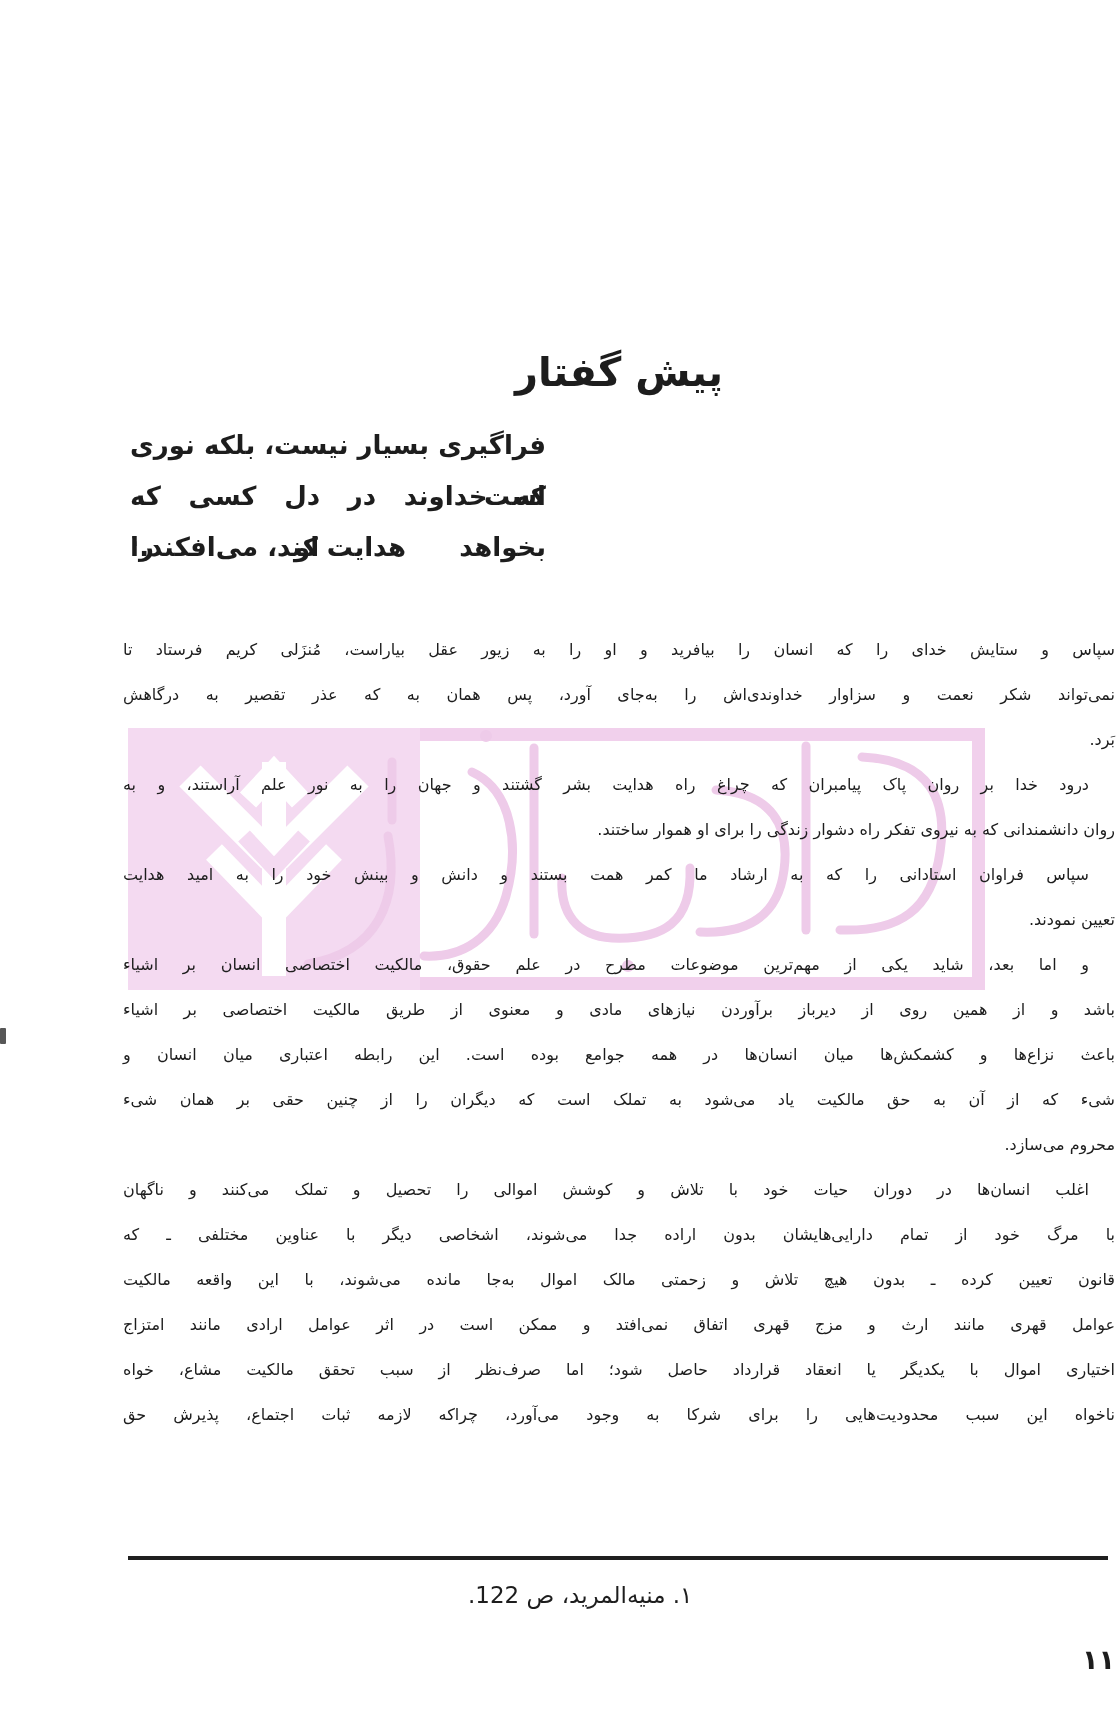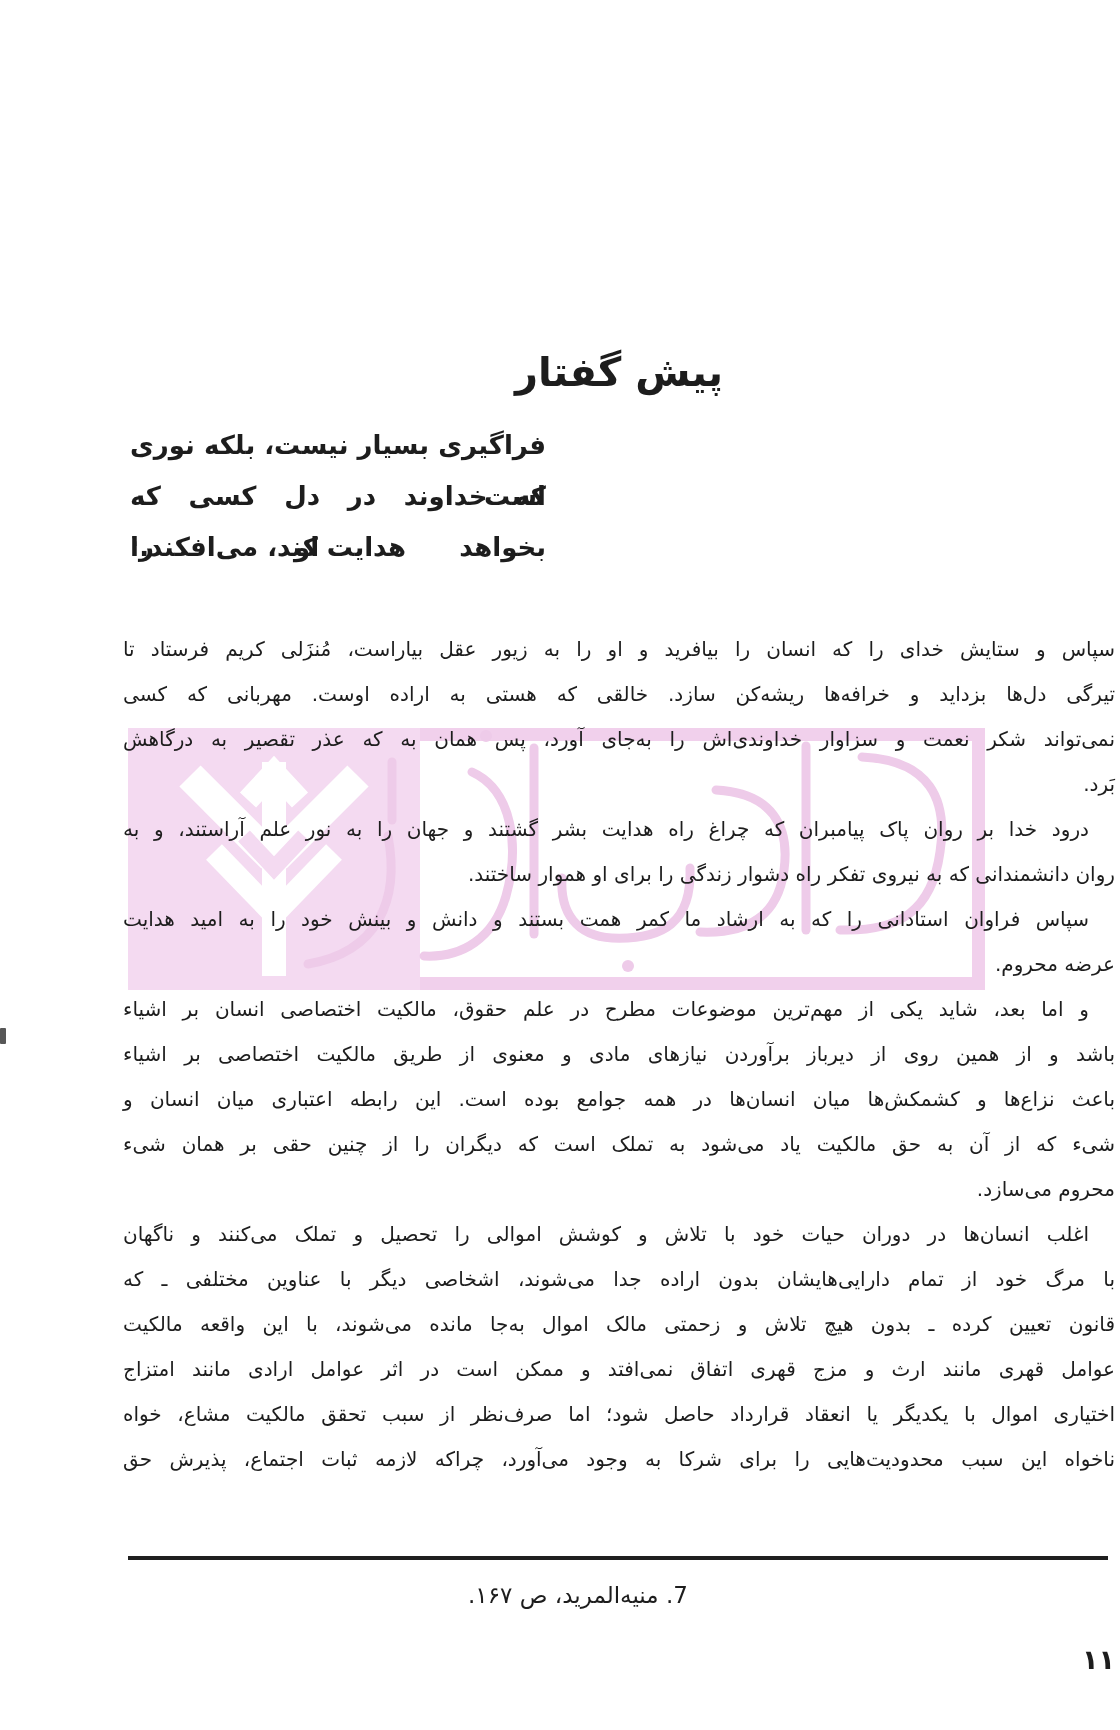--- a/index.html
+++ b/index.html
@@ -21,21 +21,21 @@
   .quote-block{
     position:absolute;left:130px;top:420px;width:416px;
     direction:rtl;font-weight:bold;font-size:26px;
   }
   .qline{height:51px;line-height:51px;text-align:justify;text-align-last:justify;white-space:nowrap;text-align:justify;}
   .qline.qjust{white-space:normal;text-align:justify;text-align-last:justify;}
   .qline.qlast{white-space:normal;text-align:right;text-align-last:left;}
   .qline sup{font-size:15px;line-height:0;}
   .body-text{
     position:absolute;left:123px;top:627px;width:992px;
-    direction:rtl;font-size:20px;
+    direction:rtl;font-size:16px;
   }
   .bl{height:45px;line-height:45px;text-align:justify;text-align-last:justify;overflow:visible;}
   .bl.end{text-align:right;text-align-last:right;}
   .bl.indent{padding-right:26px;}
   .foot-rule{
     position:absolute;left:128px;top:1556px;width:980px;height:4px;
     background:#1f1f1f;
   }
   .footnote{
     position:absolute;right:52px;top:1578px;width:600px;
@@ -98,44 +98,43 @@
 
   <div class="quote-block">
     <div class="qline qjust">فراگیری بسیار نیست، بلکه نوری است</div>
     <div class="qline qjust">که خداوند در دل کسی که بخواهد او را</div>
     <div class="qline qlast"><span>هدایت کند، می‌افکند.</span><sup>۱</sup></div>
   </div>
 
   <div class="body-text">
 
     <div class="bl">سپاس و ستایش خدای را که انسان را بیافرید و او را به زیور عقل بیاراست، مُنزَلی کریم فرستاد تا</div>
-    <div class="bl">تیرگی دل‌ها بزداید و خرافه‌ها ریشه‌کن سازد. خالقی که هستی به اراده اوست. مهربانی که کسی</div>
     <div class="bl">نمی‌تواند شکر نعمت و سزاوار خداوندی‌اش را به‌جای آورد، پس همان به که عذر تقصیر به درگاهش</div>
     <div class="bl end">بَرد.</div>
 
     <div class="bl indent">درود خدا بر روان پاک پیامبران که چراغ راه هدایت بشر گشتند و جهان را به نور علم آراستند، و به</div>
     <div class="bl end">روان دانشمندانی که به نیروی تفکر راه دشوار زندگی را برای او هموار ساختند.</div>
 
     <div class="bl indent">سپاس فراوان استادانی را که به ارشاد ما کمر همت بستند و دانش و بینش خود را به امید هدایت</div>
-    <div class="bl end">عرضه محروم.</div>
+    <div class="bl end">تعیین نمودند.</div>
 
     <div class="bl indent">و اما بعد، شاید یکی از مهم‌ترین موضوعات مطرح در علم حقوق، مالکیت اختصاصی انسان بر اشیاء</div>
     <div class="bl">باشد و از همین روی از دیرباز برآوردن نیازهای مادی و معنوی از طریق مالکیت اختصاصی بر اشیاء</div>
     <div class="bl">باعث نزاع‌ها و کشمکش‌ها میان انسان‌ها در همه جوامع بوده است. این رابطه اعتباری میان انسان و</div>
     <div class="bl">شیء که از آن به حق مالکیت یاد می‌شود به تملک است که دیگران را از چنین حقی بر همان شیء</div>
     <div class="bl end">محروم می‌سازد.</div>
 
     <div class="bl indent">اغلب انسان‌ها در دوران حیات خود با تلاش و کوشش اموالی را تحصیل و تملک می‌کنند و ناگهان</div>
     <div class="bl">با مرگ خود از تمام دارایی‌هایشان بدون اراده جدا می‌شوند، اشخاصی دیگر با عناوین مختلفی ـ که</div>
     <div class="bl">قانون تعیین کرده ـ بدون هیچ تلاش و زحمتی مالک اموال به‌جا مانده می‌شوند، با این واقعه مالکیت</div>
     <div class="bl">عوامل قهری مانند ارث و مزج قهری اتفاق نمی‌افتد و ممکن است در اثر عوامل ارادی مانند امتزاج</div>
     <div class="bl">اختیاری اموال با یکدیگر یا انعقاد قرارداد حاصل شود؛ اما صرف‌نظر از سبب تحقق مالکیت مشاع، خواه</div>
     <div class="bl">ناخواه این سبب محدودیت‌هایی را برای شرکا به وجود می‌آورد، چراکه لازمه ثبات اجتماع، پذیرش حق</div>
   </div>
 
   <div class="foot-rule"></div>
-  <div class="footnote">7. منیه‌المرید، ص ۱۶۷.</div>
+  <div class="footnote">۱. منیه‌المرید، ص 122.</div>
 
   <div class="page-number">۱۱</div>
 
   <div class="scan-artifact"></div>
 
 </div>
 
 </body></html>

